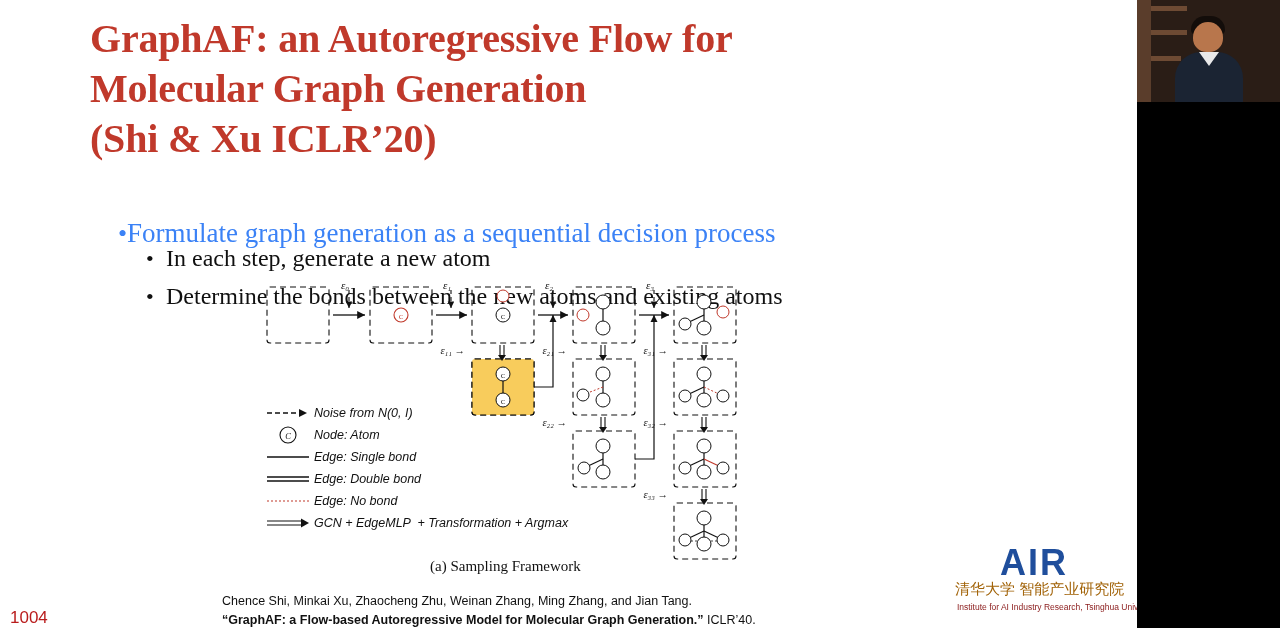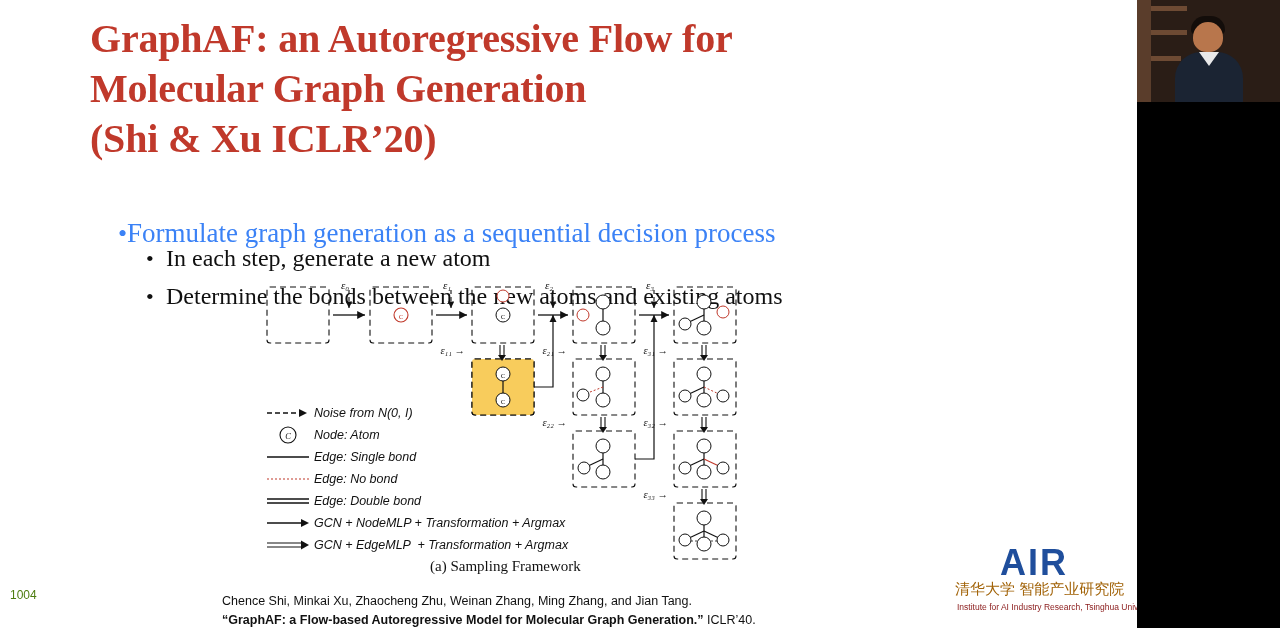--- a/index.html
+++ b/index.html
@@ -153,24 +153,24 @@
     left: 957px;
     top: 602px;
     font-family: "Liberation Sans", sans-serif;
     font-size: 8.5px;
     color: #8a1a1a;
     white-space: pre;
   }
   #page-num {
     position: absolute;
     left: 10px;
-    top: 588px;
-    font-family: "Liberation Sans", sans-serif;
-    font-size: 12px;
-    color: #4d7c0f;
+    top: 608px;
+    font-family: "Liberation Sans", sans-serif;
+    font-size: 17px;
+    color: #b91c1c;
   }
 
   
   #cam {
     position: absolute;
     left: 1137px;
     top: 0;
     width: 143px;
     height: 628px;
     background: #000000;
@@ -414,42 +414,33 @@
       <span class="legend-sym">
         <svg width="46" height="12">
             <line x1="2" y1="6" x2="44" y2="6" stroke="#111" stroke-width="1.3"></line>
           </svg>
       </span>
       <span class="legend-label">Edge: Single bond</span>
     </div>
     <div class="legend-row">
       <span class="legend-sym">
         <svg width="46" height="12">
-            <line x1="2" y1="6" x2="44" y2="6" stroke="#C0392B" stroke-width="1.2" stroke-dasharray="2 2"></line>
-          </svg>
-      </span>
-      <span class="legend-label">Edge: No bond</span>
-    </div>
-    <div class="legend-row">
-      <span class="legend-sym">
-        <svg width="46" height="12">
             <line x1="2" y1="4" x2="44" y2="4" stroke="#111" stroke-width="1.3"></line>
             <line x1="2" y1="8" x2="44" y2="8" stroke="#111" stroke-width="1.3"></line>
           </svg>
       </span>
       <span class="legend-label">Edge: Double bond</span>
     </div>
     <div class="legend-row">
       <span class="legend-sym">
         <svg width="46" height="12">
-            <line x1="2" y1="6" x2="36" y2="6" stroke="#111" stroke-width="1.3"></line>
-            <path d="M36,2 L44,6 L36,10 z" fill="#111"></path>
-          </svg>
-      </span>
-      <span class="legend-label">GCN + NodeMLP + Transformation + Argmax</span>
+            <line x1="2" y1="6" x2="44" y2="6" stroke="#C0392B" stroke-width="1.2" stroke-dasharray="2 2"></line>
+          </svg>
+      </span>
+      <span class="legend-label">Edge: No bond</span>
     </div>
     <div class="legend-row">
       <span class="legend-sym">
         <svg width="46" height="12">
             <line x1="2" y1="4" x2="36" y2="4" stroke="#111" stroke-width="1.2"></line>
             <line x1="2" y1="8" x2="36" y2="8" stroke="#111" stroke-width="1.2"></line>
             <path d="M36,1.5 L44,6 L36,10.5 z" fill="#111"></path>
           </svg>
       </span>
       <span class="legend-label">GCN + EdgeMLP  + Transformation + Argmax</span>

